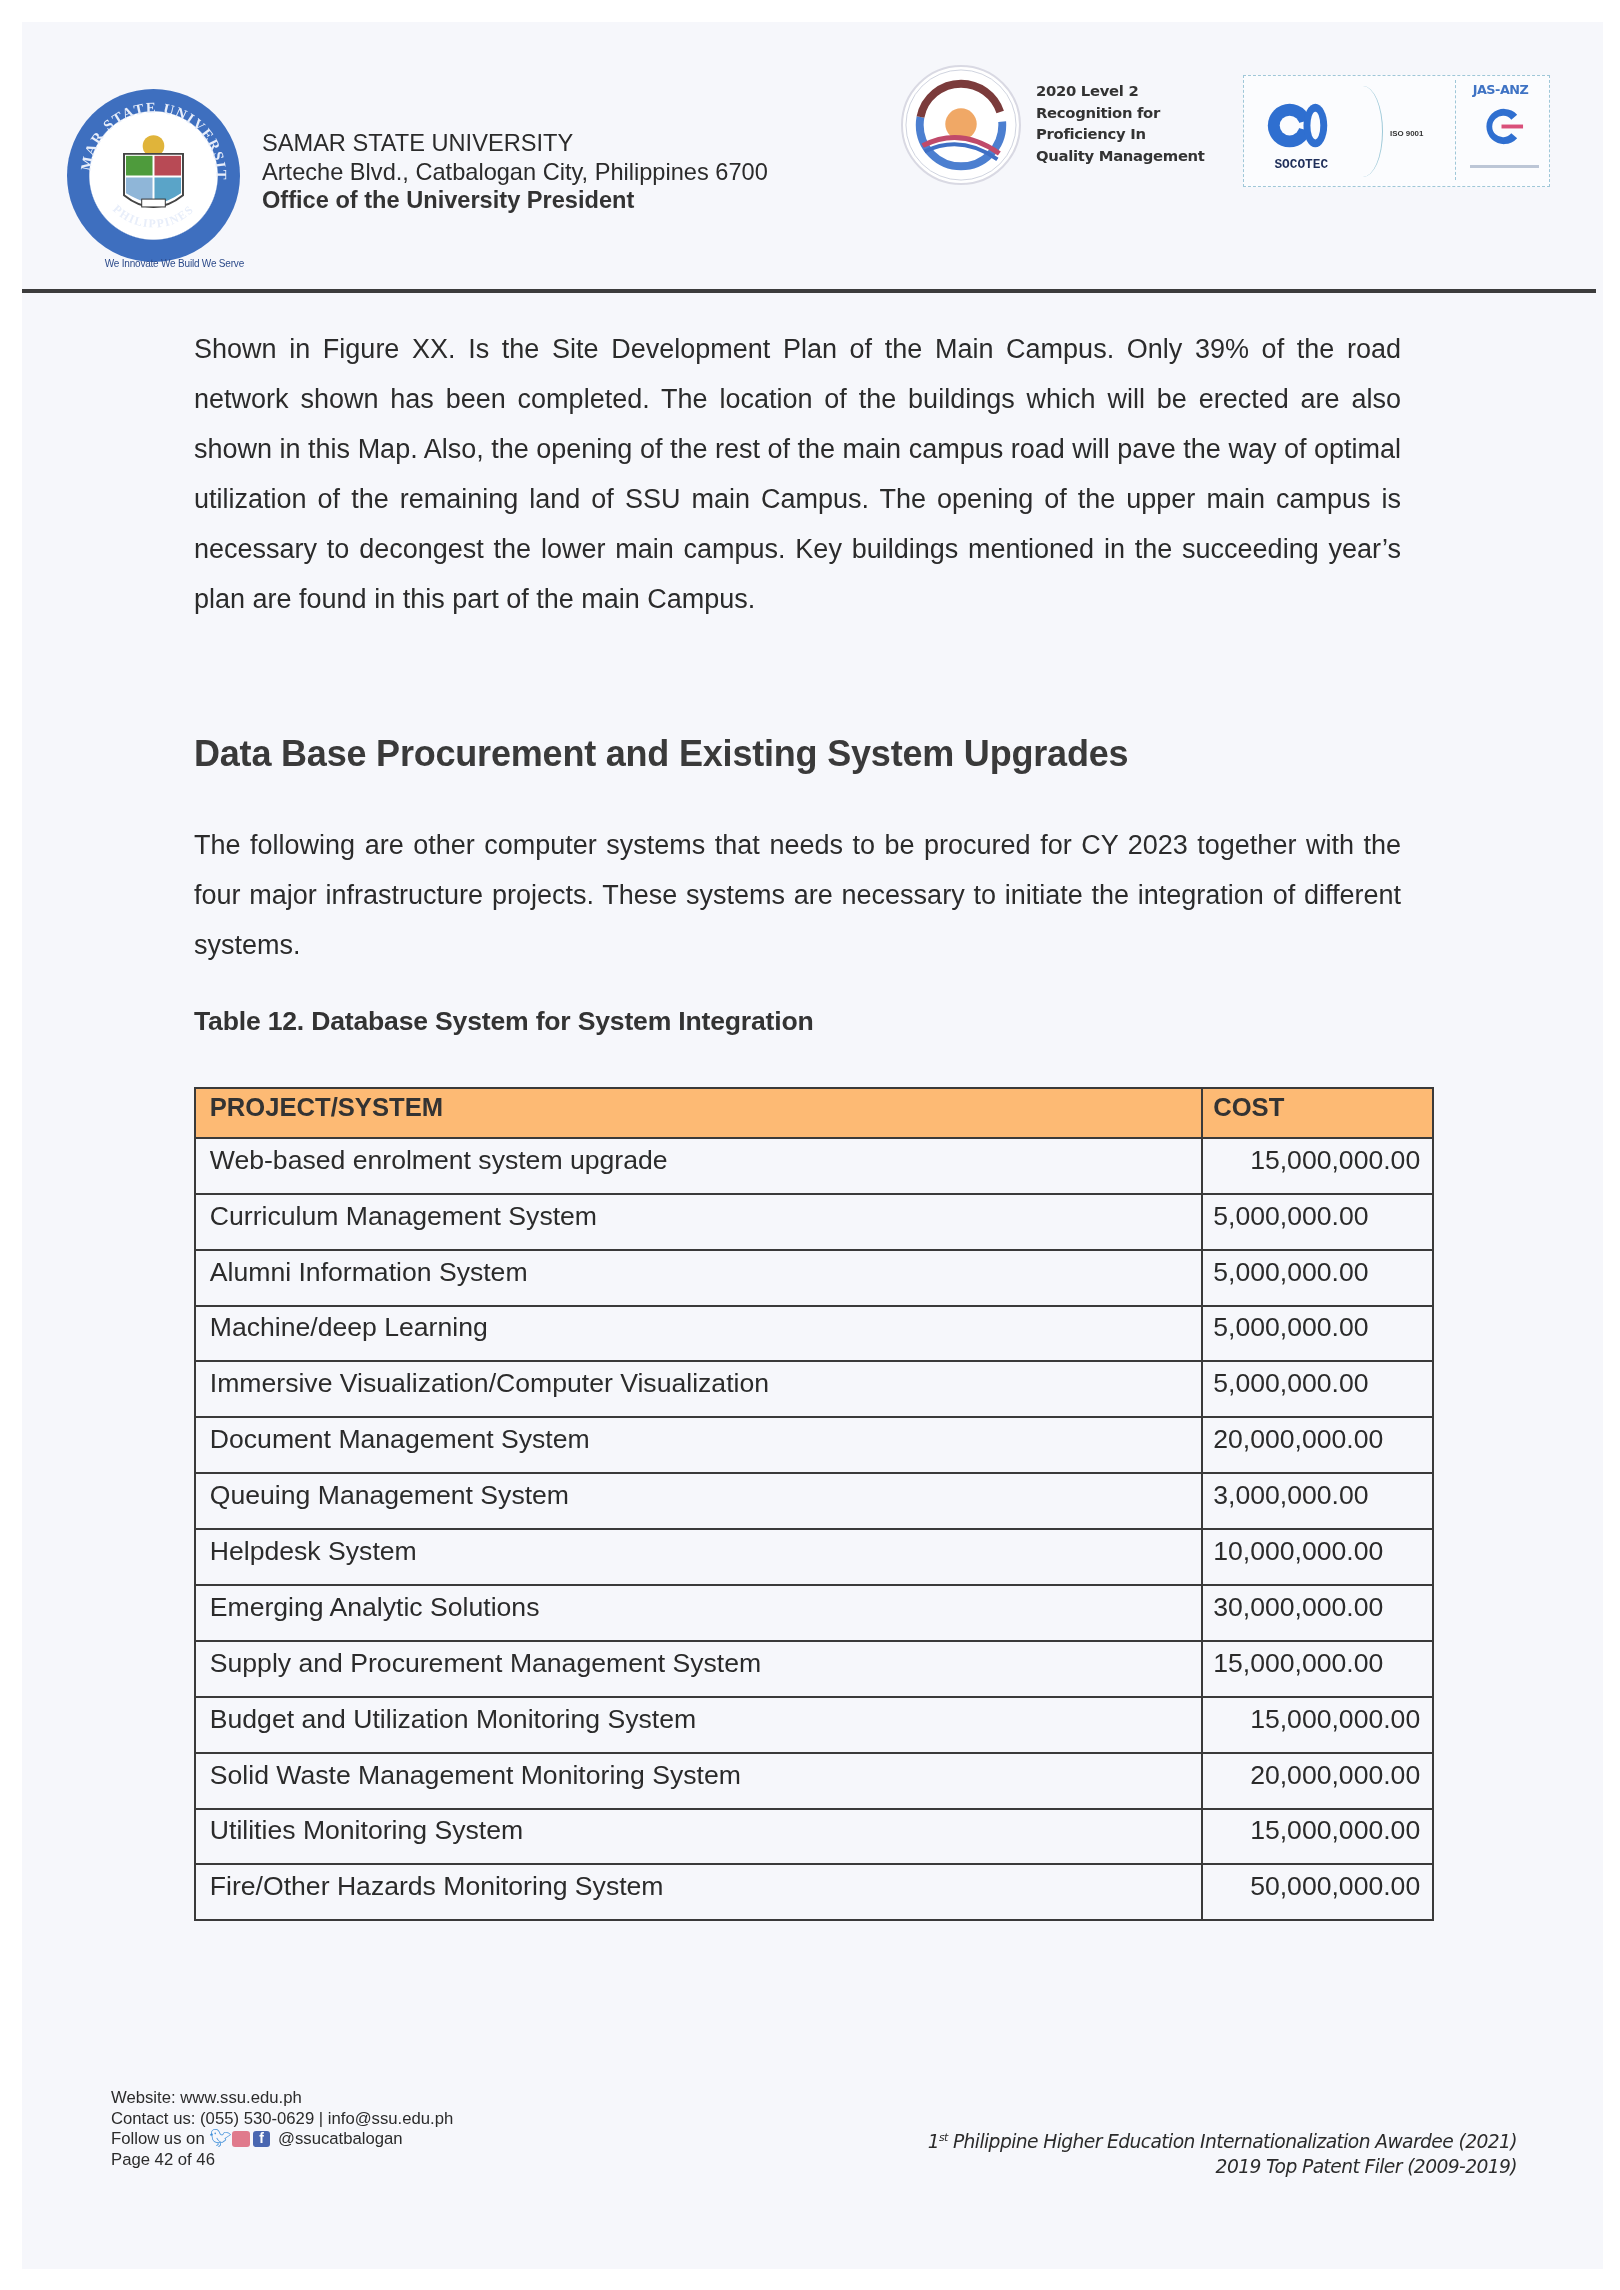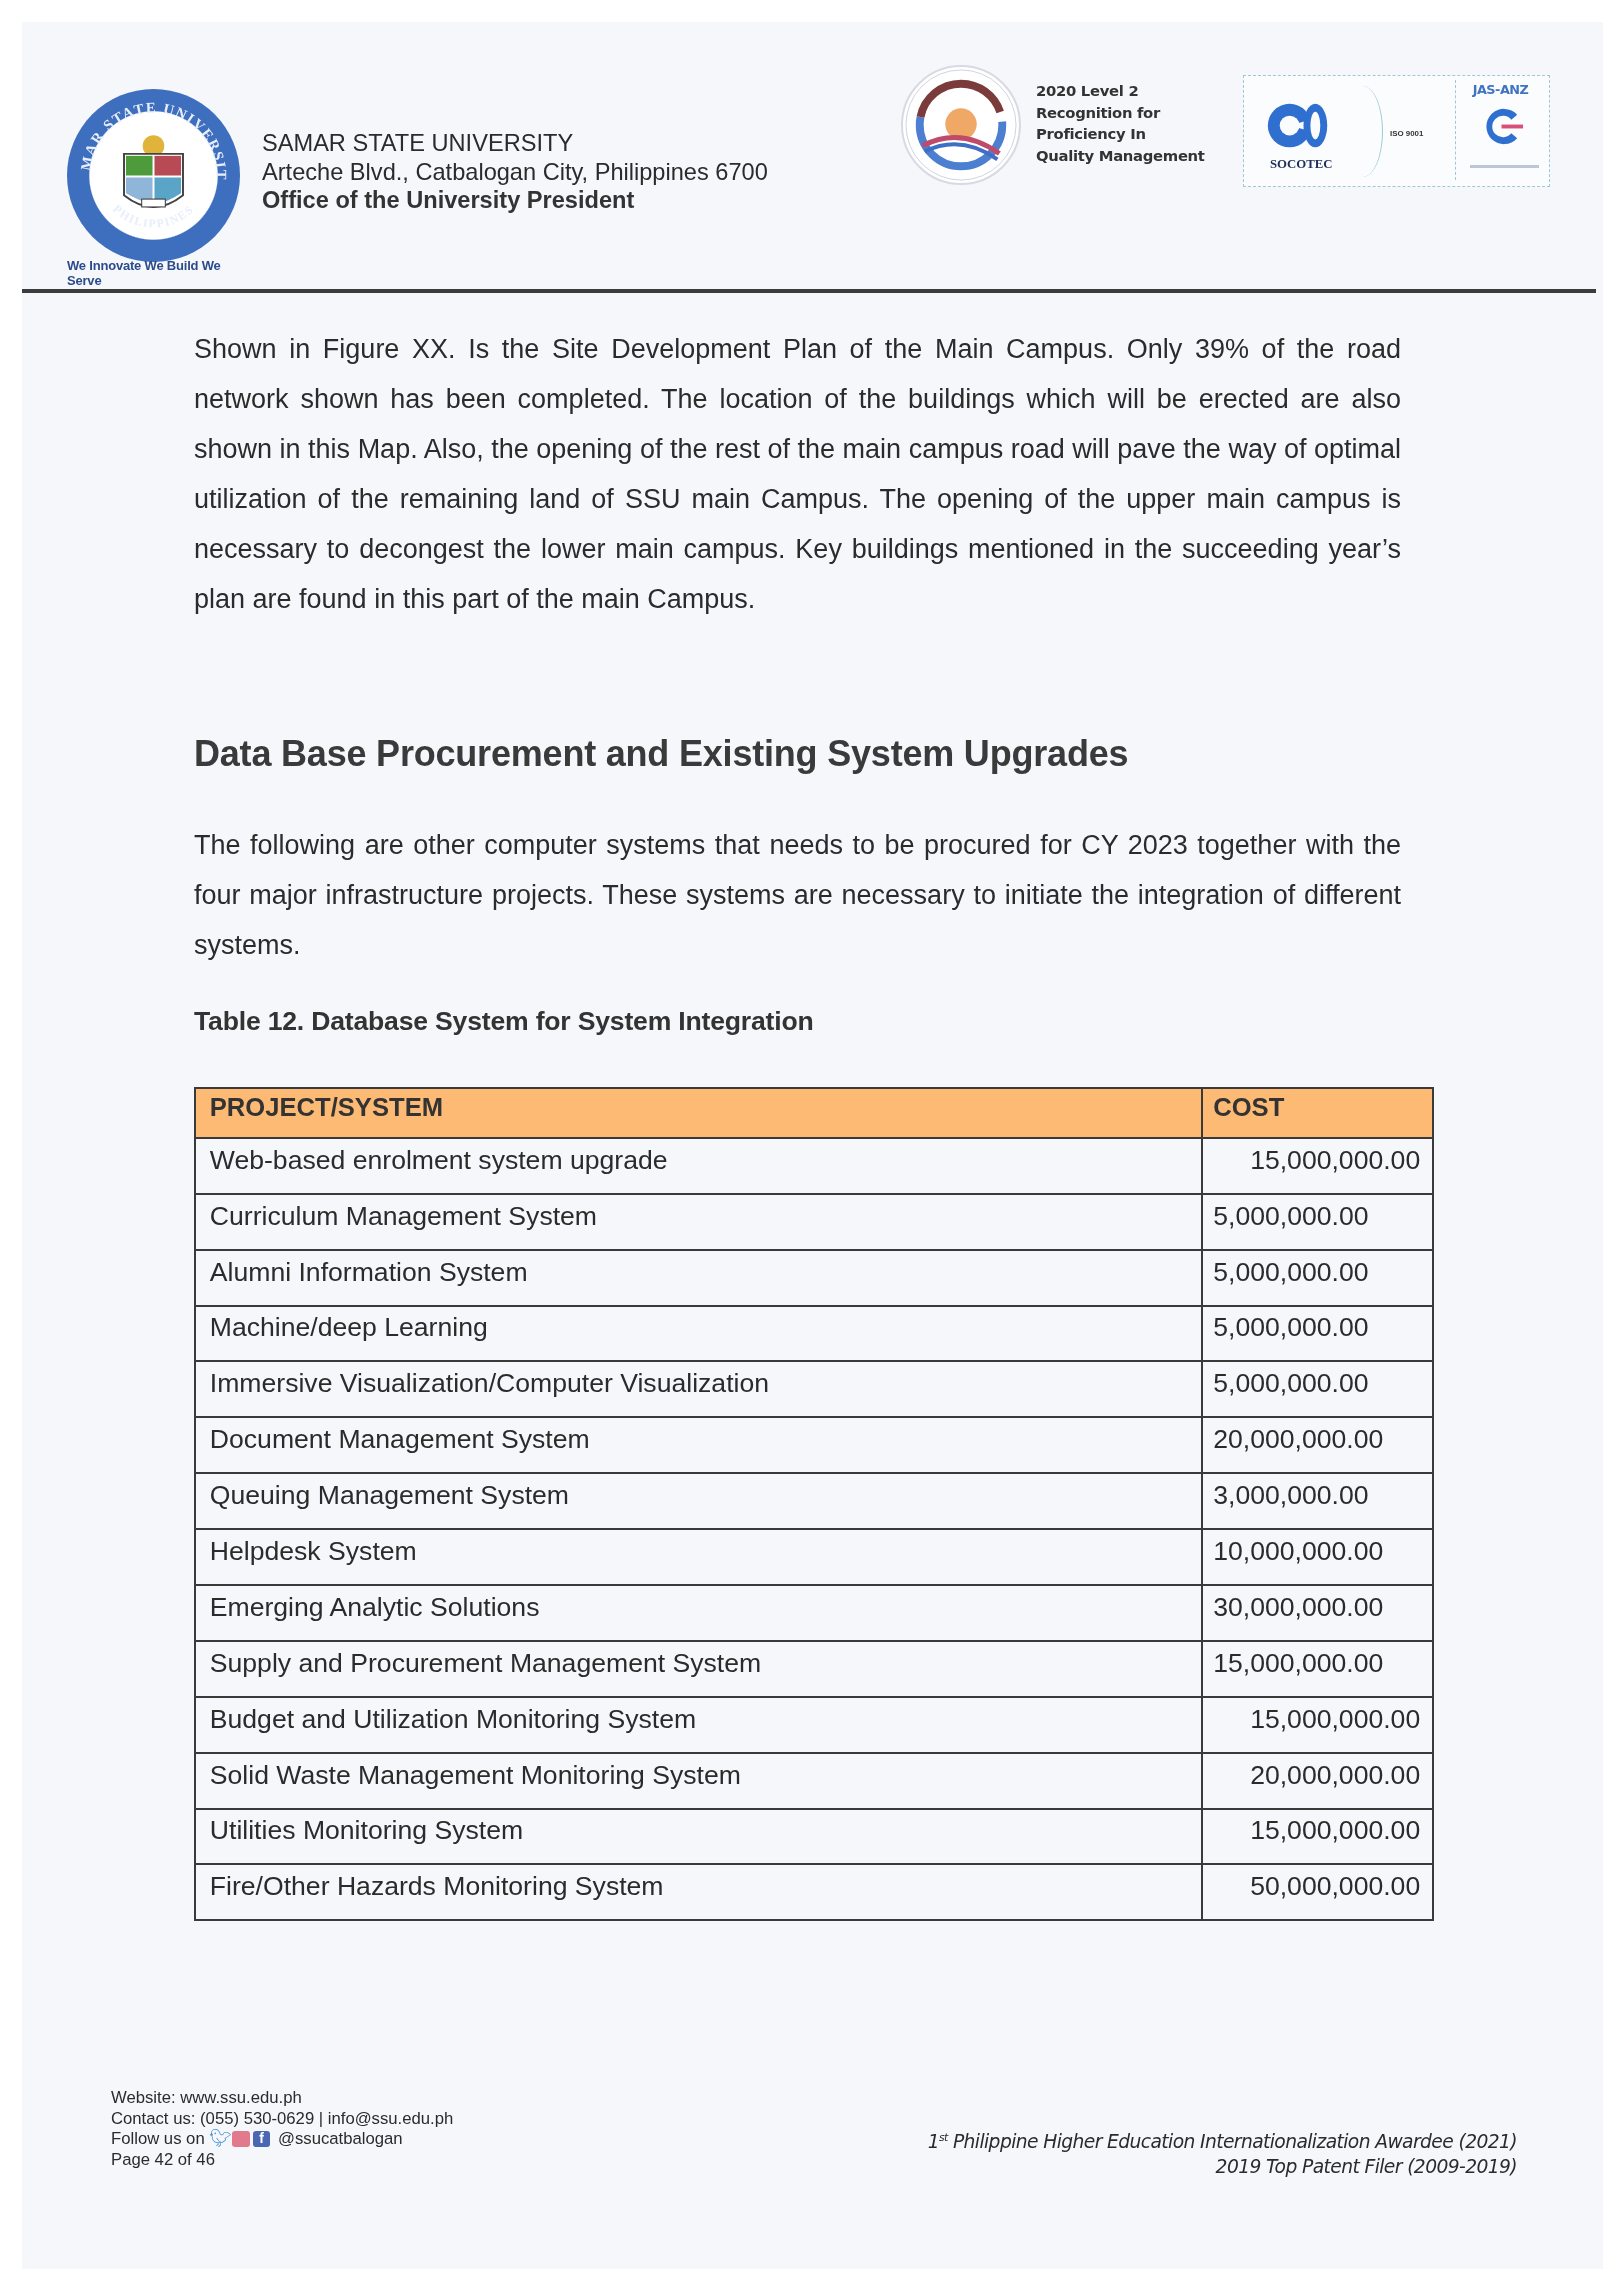--- a/index.html
+++ b/index.html
@@ -12,38 +12,38 @@
     background: #f6f7fb;
   }
   .abs { position: absolute; }
 
   
   .seal {
     left: 67px; top: 89px; width: 173px; height: 173px; border-radius: 50%;
     background: radial-gradient(circle, #ffffff 0 52%, #3e6fbf 53% 86%, #2a4f99 87% 92%, #c9b48a 93% 100%);
   }
   .seal svg { position: absolute; left: 0; top: 0; }
-  .tagline { left: 67px; top: 258px; width: 177px; font-size: 13px; color: #2d4b8a; font-weight: bold; letter-spacing: -0.2px; }
+  .tagline { left: 67px; top: 258px; width: 177px; font-size: 10px; color: #2d4b8a; font-weight: normal; letter-spacing: -0.2px; text-align: right; }
   .hdr-text { left: 262px; top: 129px; font-size: 23.6px; line-height: 28.6px; color: #2b2b2b; }
   .hdr-text .l1, .hdr-text .l2 { display: block; }
   .hdr-text .l3 { display: block; font-weight: bold; color: #333; }
 
   .pqa-logo {
     left: 901px; top: 65px; width: 116px; height: 116px; border-radius: 50%;
     background: #fff; border: 2px solid #d9d9e3;
   }
   .pqa-text { left: 1036px; top: 80px; font-size: 14.8px; line-height: 21.7px; color: #333; font-family: "DejaVu Sans", sans-serif; font-weight: bold; letter-spacing: -0.3px; }
   .pqa-text span { display: block; }
 
   .cert-box {
     left: 1243px; top: 75px; width: 305px; height: 110px;
     border: 1px dashed #9fc7d8; background: #fbfcfe;
   }
   .socotec { left: 5.9px; top: 3.9px; width: 99px; height: 99px; }
-  .socotec-label { left: 11.8px; top: 81px; width: 91px; text-align: center; font-size: 12.8px; font-weight: bold; color: #1f2f5a; font-family: Liberation Serif, serif; }
+  .socotec-label { left: 11.8px; top: 81px; width: 91px; text-align: center; font-size: 12.8px; font-weight: bold; color: #1f2f5a; font-family: Liberation Mono, monospace; }
   .iso-bracket { left: 99px; top: 9.9px; width: 39px; height: 91px; border-right: 1.5px solid #9ec9d8; border-radius: 0 50% 50% 0; }
   .iso-label { left: 146px; top: 45px; font-size: 7.9px; font-weight: bold; color: #333; margin-top: 8px; }
   .jasanz-box { left: 211px; top: 3.9px; width: 89px; height: 100px; border-left: 1px dashed #9fc7d8; }
   .jasanz-label { left: 0; top: 2px; width: 89px; text-align: center; font-size: 12.8px; font-weight: bold; color: #3f73c4; font-family: "DejaVu Sans", sans-serif; letter-spacing: -0.5px; }
   .jasanz-mark { left: 21.7px; top: 23.6px; width: 47px; height: 47px; }
   .jasanz-reg { left: 13.8px; top: 85px; width: 69px; height: 3px; background: #bcc6d6; }
 
   .hdr-rule { left: 21.7px; top: 289px; width: 1574px; height: 3.9px; background: #3c3c3c; }
 
   

